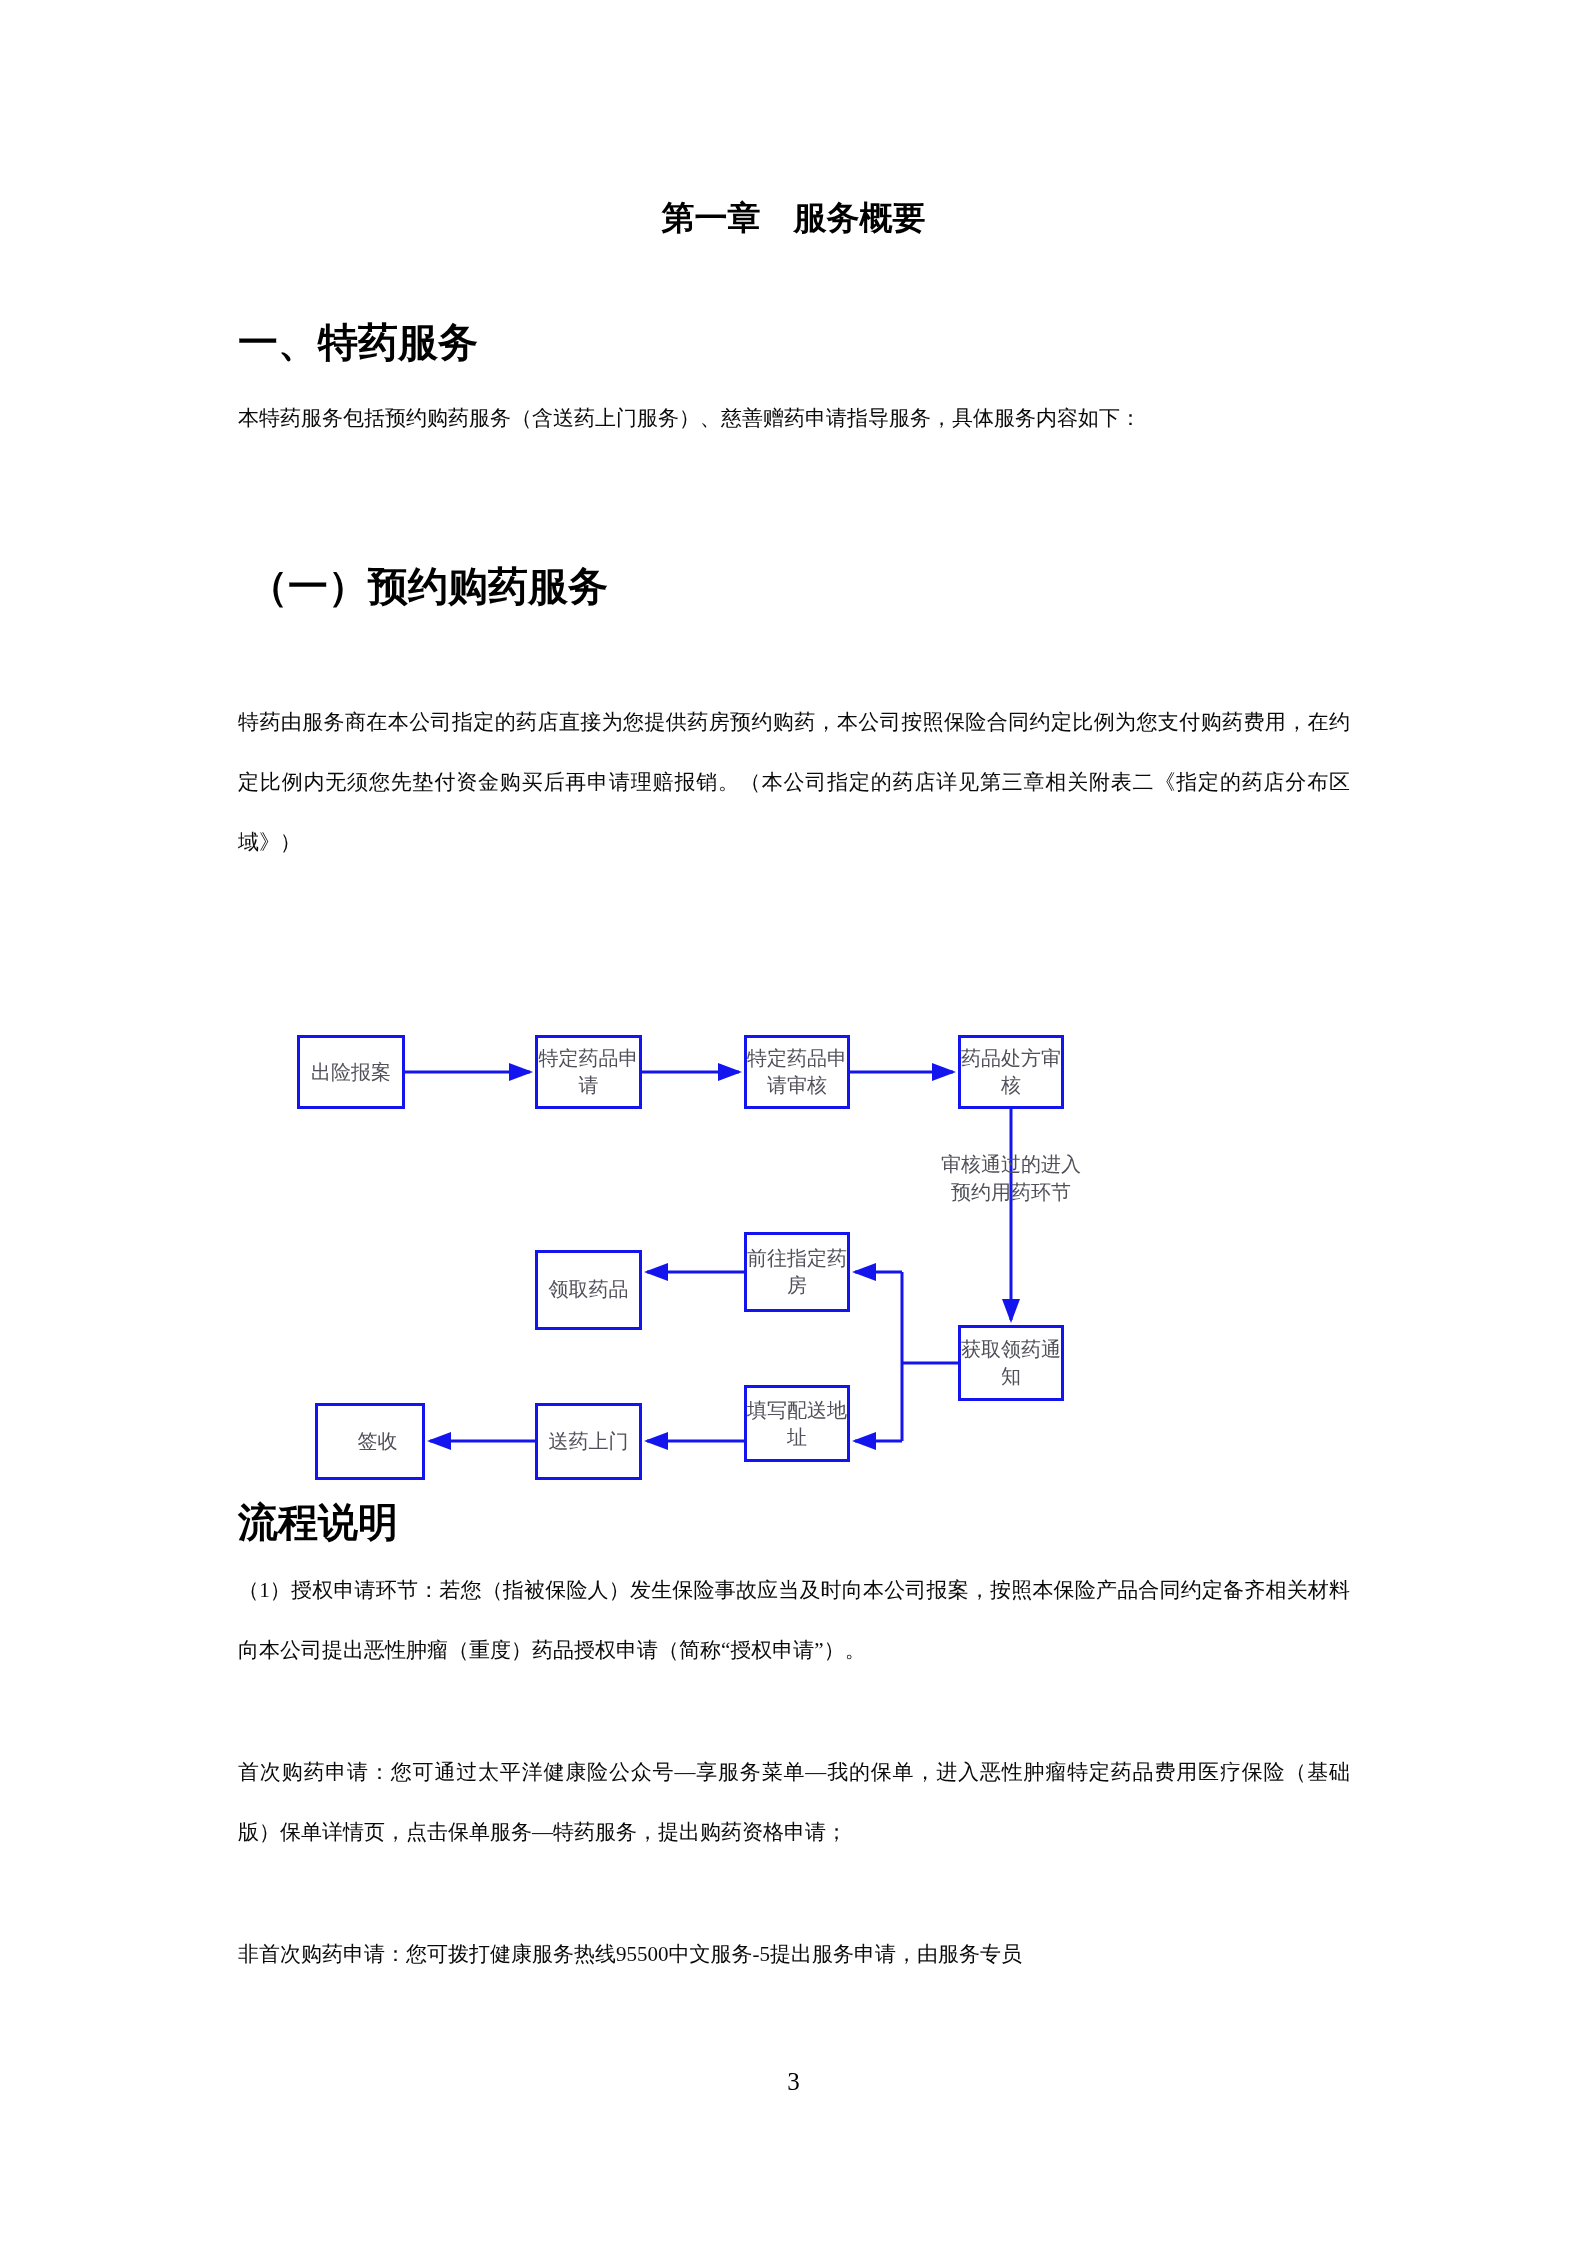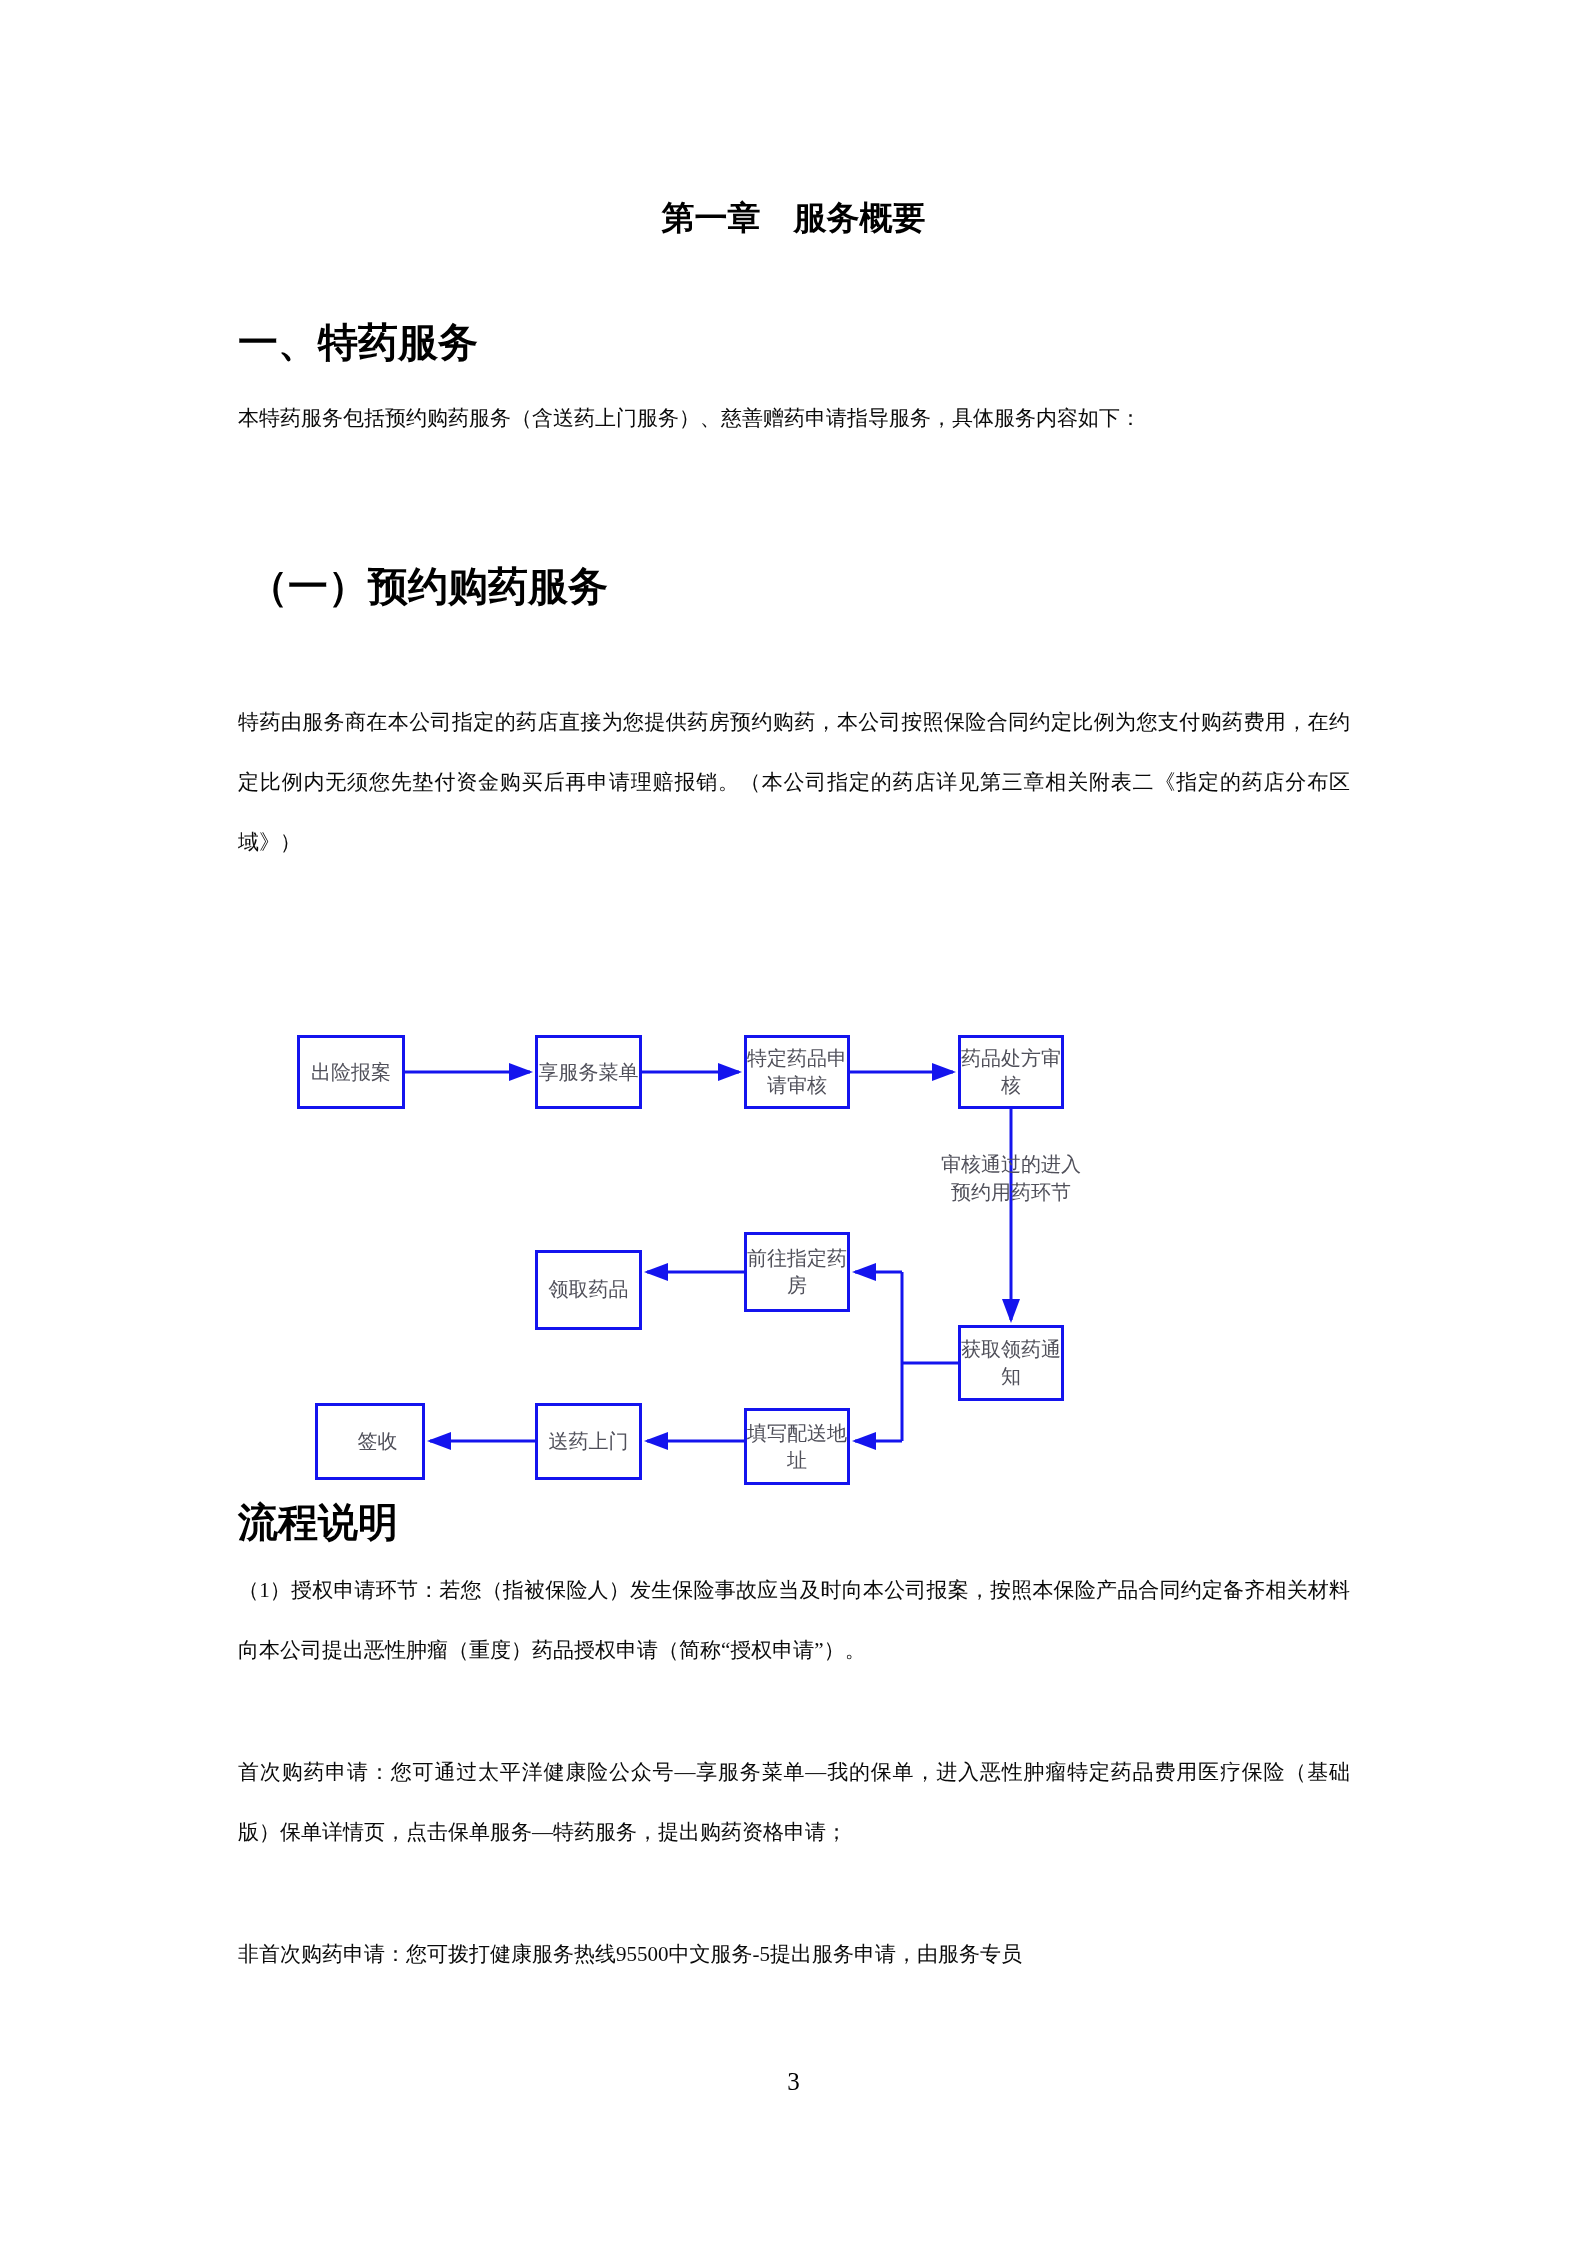--- a/index.html
+++ b/index.html
@@ -50,21 +50,21 @@
   
   .n-report{left:7px;top:5px;width:108px;height:74px;}
   .n-apply{left:245px;top:5px;width:107px;height:74px;}
   .n-apply-review{left:454px;top:5px;width:106px;height:74px;}
   .n-rx-review{left:668px;top:5px;width:106px;height:74px;}
   .n-notice{left:668px;top:295px;width:106px;height:76px;}
   .n-pickup{left:245px;top:220px;width:107px;height:80px;font-family:Liberation Mono, monospace;}
   .n-pharmacy{left:454px;top:202px;width:106px;height:80px;}
   .n-sign{left:25px;top:373px;width:110px;height:77px;padding-left:15px;}
   .n-delivery{left:245px;top:373px;width:107px;height:77px;}
-  .n-address{left:454px;top:378px;width:106px;height:77px;}
+  .n-address{left:454px;top:355px;width:106px;height:77px;}
   
   .y-h1{top:322px;}
   .y-p1{top:388px;}
   .y-h2{top:566px;}
   .y-h3{top:635px;}
   .y-p2{top:692px;}
   .y-h4{top:948px;}
   .y-h5{top:1502px;}
   .y-p3{top:1560px;}
   .y-p4{top:1742px;}
@@ -103,21 +103,21 @@
         <path d="M612 242 L612 411"></path>
         <path d="M612 242 L565 242" marker-end="url(#arr)"></path>
         <path d="M612 411 L565 411" marker-end="url(#arr)"></path>
         <path d="M454 242 L357 242" marker-end="url(#arr)"></path>
         <path d="M454 411 L357 411" marker-end="url(#arr)"></path>
         <path d="M245 411 L140 411" marker-end="url(#arr)"></path>
       </g>
     </svg>
 
     <div class="fbox n-report">出险报案</div>
-    <div class="fbox n-apply">享服务菜单</div>
+    <div class="fbox n-apply">特定药品申请</div>
     <div class="fbox n-apply-review">特定药品申请审核</div>
     <div class="fbox n-rx-review">药品处方审核</div>
 
     <div class="fnote">
       <div>审核通过的进入</div>
       <div>预约用药环节</div>
     </div>
 
     <div class="fbox n-notice">获取领药通知</div>
     <div class="fbox n-pickup">领取药品</div>

